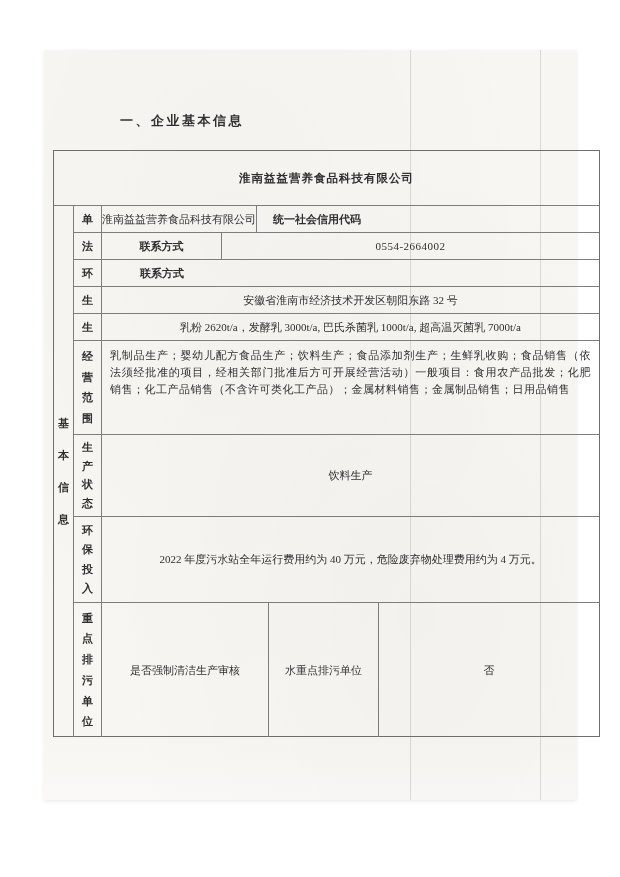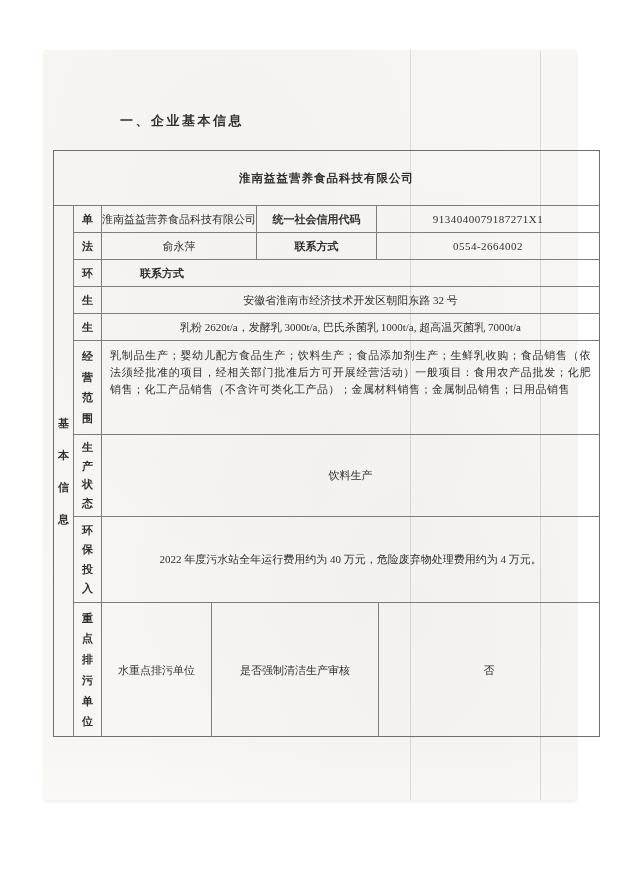--- a/index.html
+++ b/index.html
@@ -179,26 +179,24 @@
             <span>本</span>
             <span>信</span>
             <span>息</span>
           </div>
         <div class="rows">
 
           <div class="trow h27">
             <div class="cell lab">单</div>
             <div class="cell c-name">淮南益益营养食品科技有限公司</div>
             <div class="cell c-key">统一社会信用代码</div>
-            <div class="cell c-val num">9134040079187271X1</div>
           </div>
 
           <div class="trow h27">
             <div class="cell lab">法</div>
-            <div class="cell c-name">俞永萍</div>
             <div class="cell c-key">联系方式</div>
             <div class="cell c-val num">0554-2664002</div>
           </div>
 
           <div class="trow h27">
             <div class="cell lab">环</div>
             <div class="cell c-key">联系方式</div>
           </div>
 
           <div class="trow h27">
@@ -243,22 +241,22 @@
 
           <div class="trow h134">
             <div class="cell vlab">
                 <span>重</span>
                 <span>点</span>
                 <span>排</span>
                 <span>污</span>
                 <span>单</span>
                 <span>位</span>
               </div>
+            <div class="cell c-w167">是否强制清洁生产审核</div>
             <div class="cell c-w110">水重点排污单位</div>
-            <div class="cell c-w167">是否强制清洁生产审核</div>
             <div class="cell c-val">否</div>
           </div>
 
         </div>
       </div>
     </div>
   </div>
 </div>
 
 </body></html>

